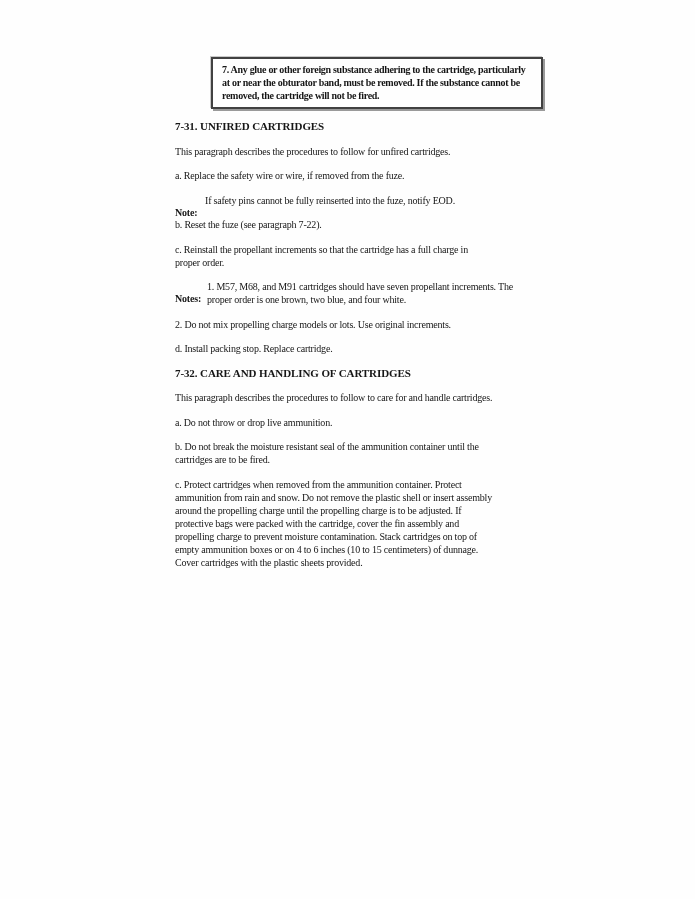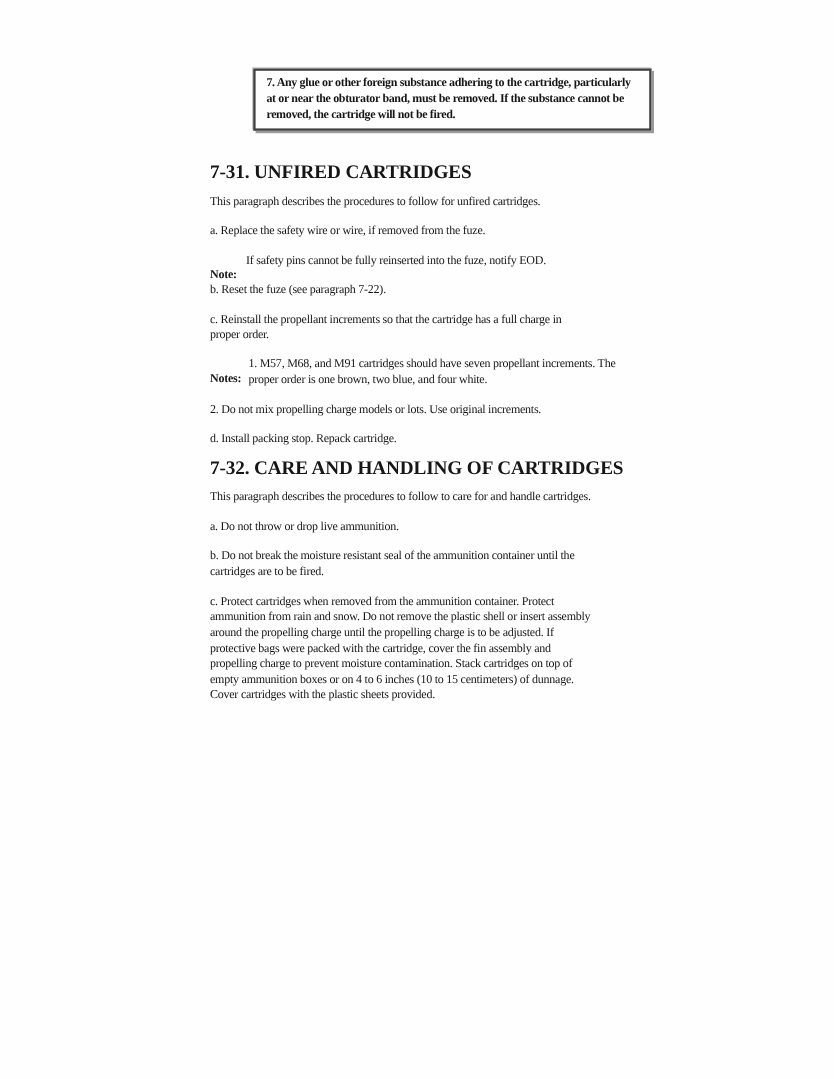--- a/index.html
+++ b/index.html
@@ -24,35 +24,35 @@
     top: 57px;
     width: 350px;
   }
   .warning-box {
     margin-left: 36px;
     width: 332px;
     box-sizing: border-box;
     border: 2px solid #414141;
     box-shadow: 2px 2px 0 #9a9a9a, -1px -1px 0 #c9c9c9;
     padding: 4px 8px 5px 9px;
-    margin-bottom: 28px;
+    margin-bottom: 11px;
   }
   .warning-box p {
     margin: 0;
     font-weight: bold;
     line-height: 13px;
     letter-spacing: -0.3px;
   }
   p.para {
     margin: 0 0 11.5px 0;
     line-height: 13px;
   }
   .heading {
     font-weight: bold;
-    font-size: 16px;
+    font-size: 11px;
     letter-spacing: -0.1px;
     margin: 0 0 11.5px 0;
     line-height: 13px;
   }
   .indent {
     margin-left: 30px;
     width: 318px;
   }
   .hang {
     position: relative;
@@ -98,21 +98,21 @@
 
     <p class="para indent">c. Reinstall the propellant increments so that the cartridge has a full charge in proper order.</p>
 
     <p class="para hang notes-hang">
       <span class="hang-label">Notes:</span>
       <span>1. M57, M68, and M91 cartridges should have seven propellant increments. The proper order is one brown, two blue, and four white.</span>
     </p>
 
     <p class="para notes-item-2">2. Do not mix propelling charge models or lots. Use original increments.</p>
 
-    <p class="para indent">d. Install packing stop. Repack cartridge.</p>
+    <p class="para indent">d. Install packing stop. Replace cartridge.</p>
 
     <p class="para heading">7-32. CARE AND HANDLING OF CARTRIDGES</p>
 
     <p class="para">This paragraph describes the procedures to follow to care for and handle cartridges.</p>
 
     <p class="para indent">a. Do not throw or drop live ammunition.</p>
 
     <p class="para indent">b. Do not break the moisture resistant seal of the ammunition container until the cartridges are to be fired.</p>
 
     <p class="para indent">c. Protect cartridges when removed from the ammunition container. Protect ammunition from rain and snow. Do not remove the plastic shell or insert assembly around the propelling charge until the propelling charge is to be adjusted. If protective bags were packed with the cartridge, cover the fin assembly and propelling charge to prevent moisture contamination. Stack cartridges on top of empty ammunition boxes or on 4 to 6 inches (10 to 15 centimeters) of dunnage. Cover cartridges with the plastic sheets provided.</p>

